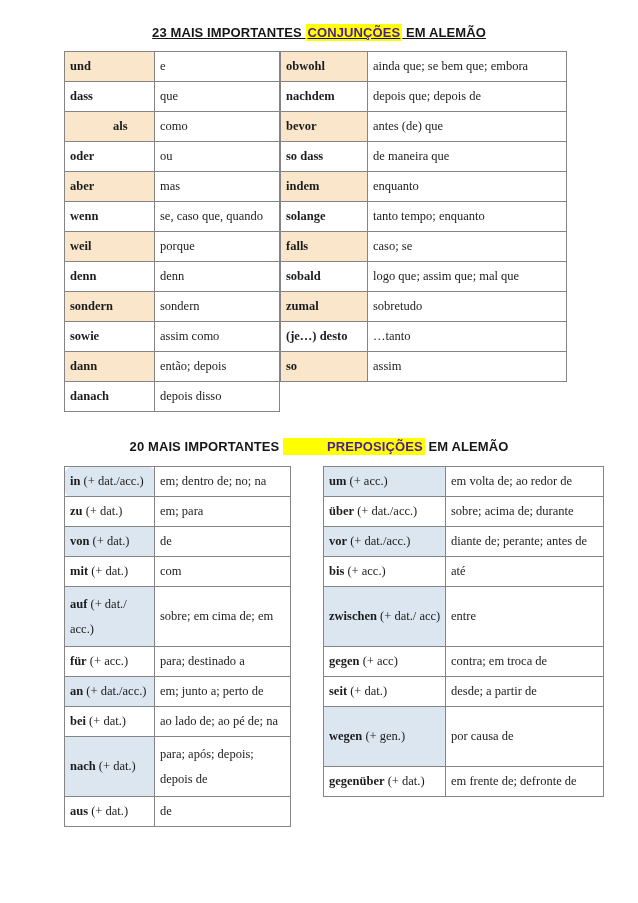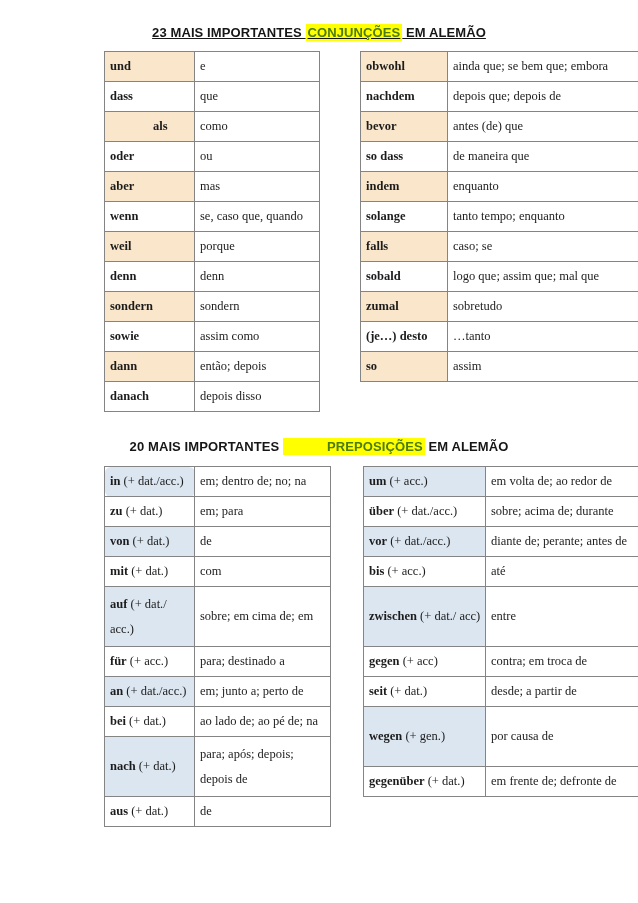--- a/index.html
+++ b/index.html
@@ -19,35 +19,34 @@
     letter-spacing: 0.1px;
     text-align: center;
     color: #161616;
     margin: 0 0 11px 0;
   }
   h2.section-title.underlined { text-decoration: underline; }
   h2.section-title.spaced { margin-top: 27px; margin-bottom: 12px; }
 
   mark.title-highlight {
     background: #FFFF00;
-    color: #4d7c0f;
+    color: #4c1d95;
     padding: 1px 2px;
   }
 
   .tables-row {
     display: flex;
     align-items: flex-start;
     margin-left: 64px;
   }
 
   table.vocab {
     border-collapse: collapse;
     table-layout: fixed;
     border: 1px solid #4d4d4d;
-    margin-left: 40px;
   }
   table.vocab td {
     border: 1px solid #848484;
     vertical-align: middle;
     padding: 2px 3px 2px 5px;
     font-size: 12.5px;
     line-height: 25px;
     overflow: hidden;
   }
   table.vocab tr { height: 30px; }

